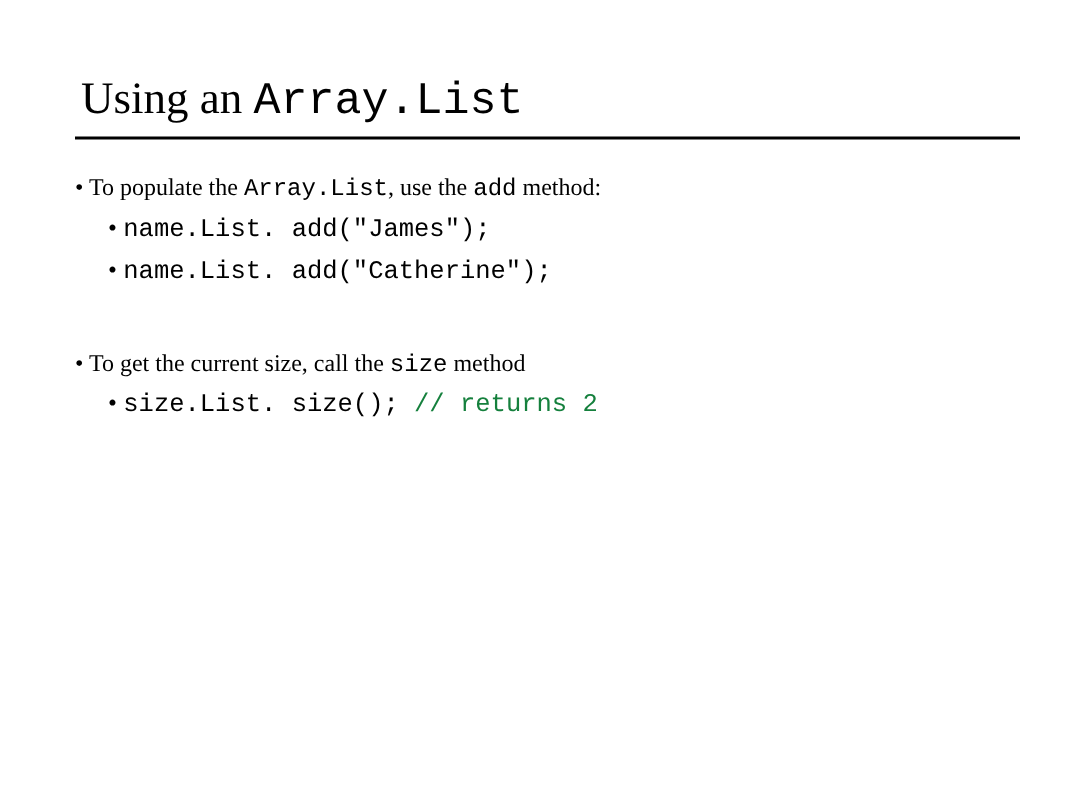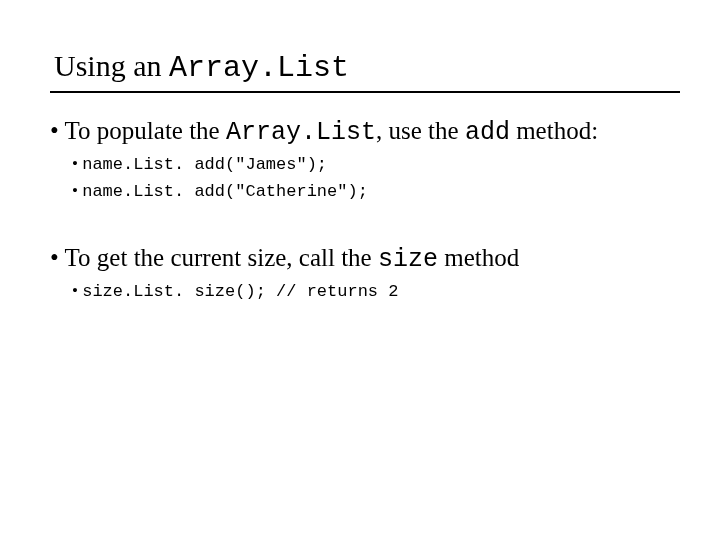--- a/index.html
+++ b/index.html
@@ -23,32 +23,32 @@
   }
   .mono {
     font-family: "Courier New", Courier, monospace;
   }
   hr.rule {
     border: none;
     border-top: 2px solid #000;
     margin: 0 0 24px 0;
   }
   .bullet1 {
-    font-size: 25px;
+    font-size: 16px;
     margin-top: 14px;
     margin-bottom: 4px;
     padding-left: 0;
   }
   .bullet2 {
     font-size: 17px;
     margin-left: 22px;
     line-height: 1.5;
   }
   .comment {
-    color: #000000;
+    color: #15803d;
   }
   .section-gap {
     height: 26px;
   }
   .dot {
     display: inline;
   }
 </style>
 </head>
 <body>

